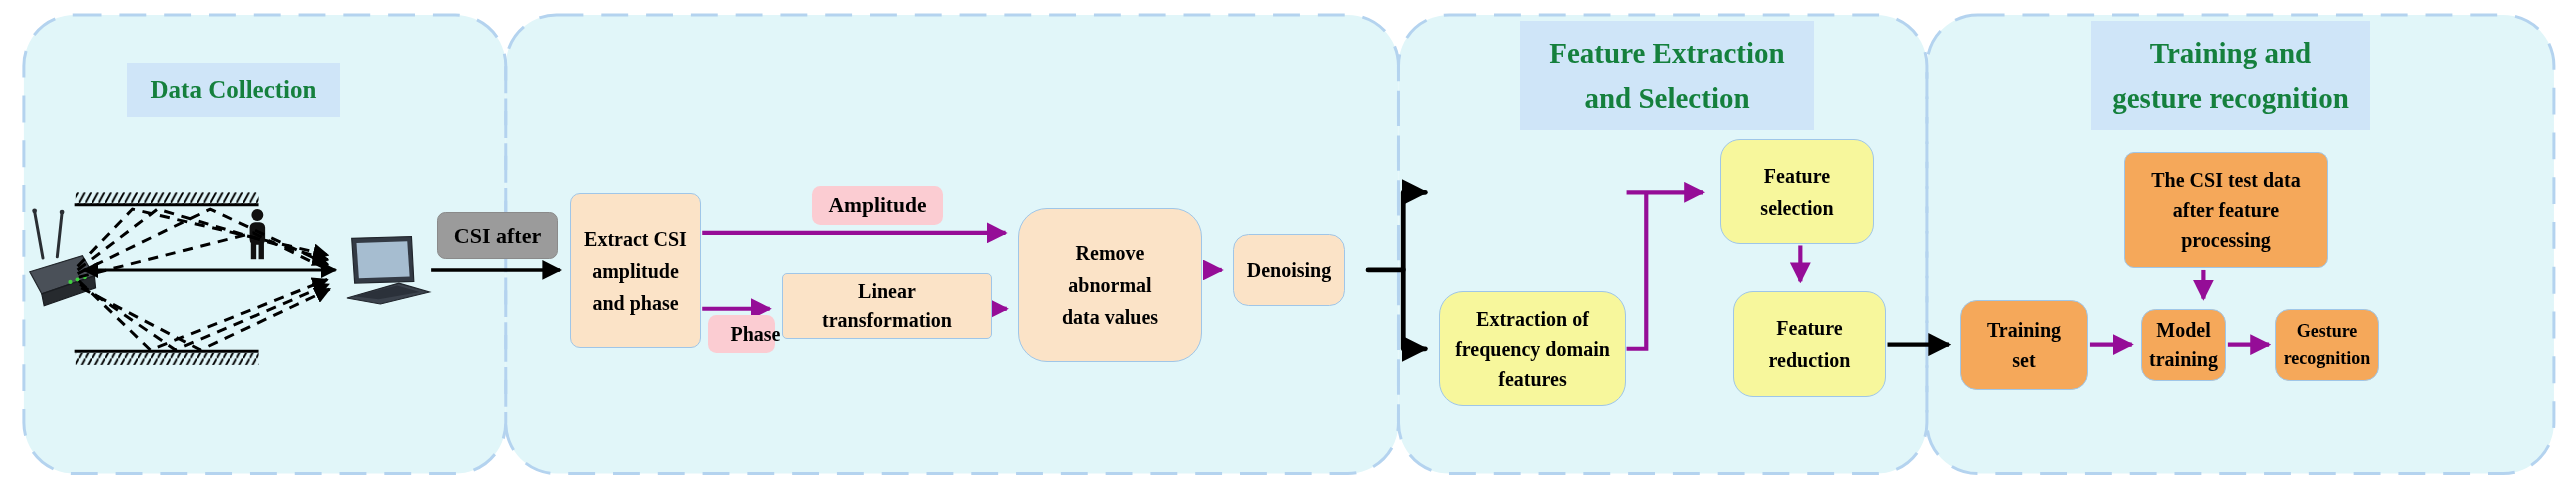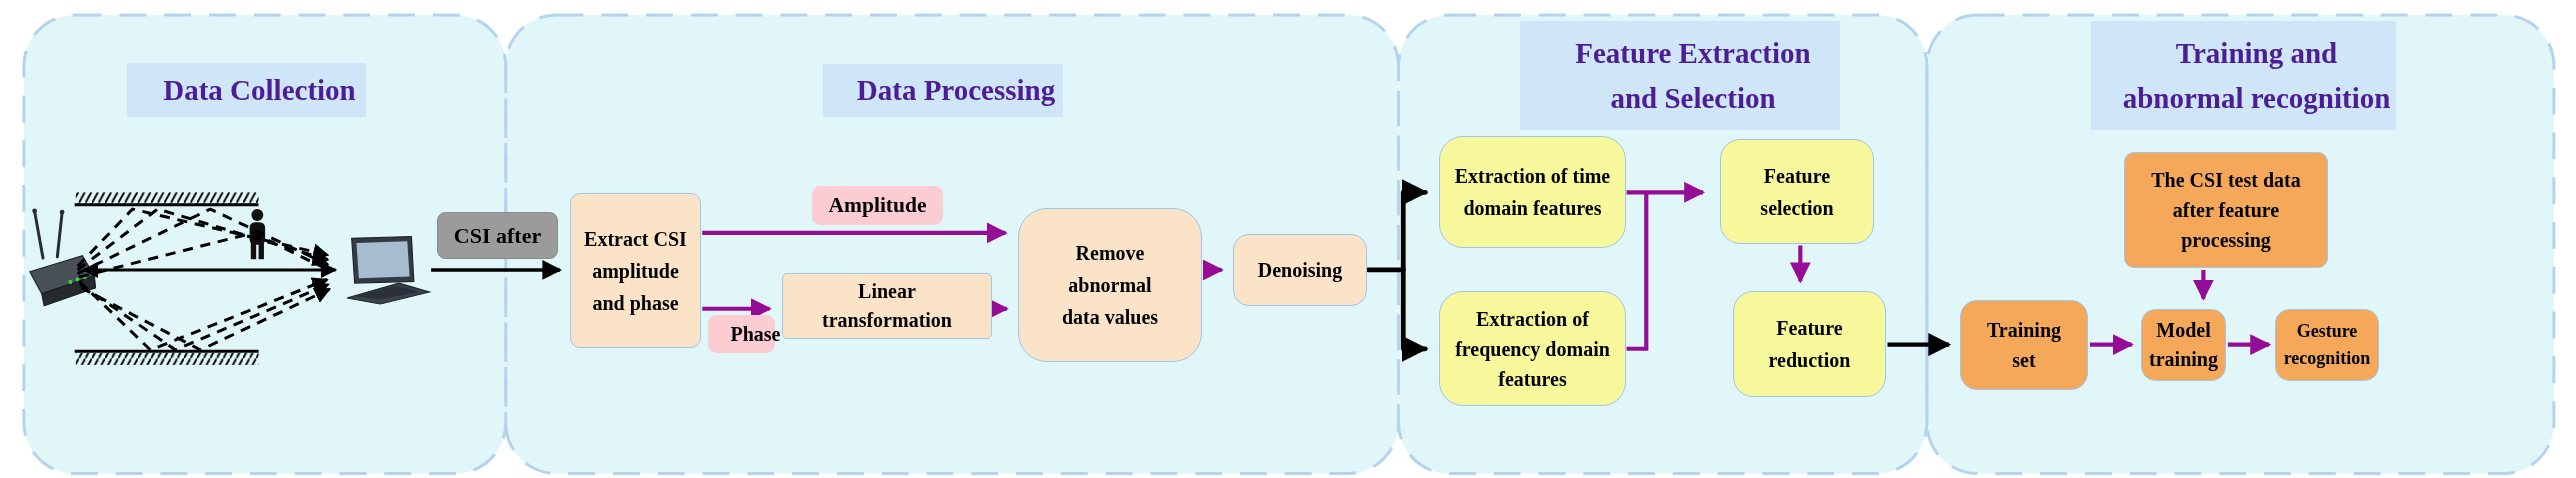--- a/index.html
+++ b/index.html
@@ -7,22 +7,22 @@
     position:relative;
     width:2576px;height:479px;
     font-family:"Liberation Serif","DejaVu Serif",serif;
     overflow:hidden;
   }
   svg.bg{position:absolute;left:0;top:0;}
   .tbox{
     position:absolute;
     background:#cfe5f8;
     display:flex;align-items:center;justify-content:center;
-    text-align:center;font-weight:bold;color:#4c1d95;
-    white-space:pre-line;line-height:1.55;padding-left:26px;
+    text-align:center;font-weight:bold;color:#15803d;
+    white-space:pre-line;line-height:1.55;
   }
   .pbox{
     position:absolute;
     border:1.2px solid #9fc6e8;
     display:flex;align-items:center;justify-content:center;
     text-align:center;font-weight:bold;color:#000;
     white-space:pre-line;line-height:1.6;
     box-sizing:border-box;
   }
   .peach{background:#fbe3c7;}
@@ -123,43 +123,40 @@
       <line x1="2015" y1="452" x2="2046" y2="452" marker-end="url(#mP)"></line>
       <path d="M2724,584 L2757,584 L2757,322" stroke-linejoin="miter"></path>
       <line x1="2724" y1="322" x2="2852" y2="322" marker-end="url(#mP)"></line>
       <line x1="3015" y1="411" x2="3015" y2="471" marker-end="url(#mP)"></line>
       <line x1="3500" y1="577" x2="3570" y2="577" marker-end="url(#mP)"></line>
       <line x1="3731" y1="577" x2="3800" y2="577" marker-end="url(#mP)"></line>
       <line x1="3690" y1="452" x2="3690" y2="500" marker-end="url(#mP)"></line>
     </g>
   </svg>
 
-  <div class="tbox" style="left:127px;top:63px;width:213px;height:54px;font-size:29px;">Data Collection</div>
-  <div class="tbox" style="left:823px;top:64px;width:214px;height:53px;font-size:29px;">Data Processing</div>
+  <div class="tbox" style="left:127px;top:63px;width:213px;height:54px;font-size:25px;">Data Collection</div>
   <div class="tbox" style="left:1520px;top:21px;width:294px;height:109px;font-size:29px;">Feature Extraction
 and Selection</div>
   <div class="tbox" style="left:2091px;top:21px;width:279px;height:109px;font-size:29px;">Training and
-abnormal recognition</div>
+gesture recognition</div>
 
   <div class="pbox gray" style="left:437px;top:212px;width:121px;height:47px;border-radius:8.4px;font-size:22px;">CSI after</div>
 
   <div class="pbox peach" style="left:570px;top:193px;width:131px;height:155px;border-radius:10px;font-size:20px;">Extract CSI
 amplitude
 and phase</div>
   <div class="pbox pink" style="left:812px;top:186px;width:131px;height:39px;border:none;border-radius:8.4px;font-size:21.5px;">Amplitude</div>
   <div class="pbox pink" style="left:708px;top:315px;width:67px;height:38px;border:none;border-radius:8.4px;font-size:20px;padding-left:28px;">Phase</div>
   <div class="pbox peach" style="left:782px;top:273px;width:210px;height:66px;border-radius:5px;font-size:20px;line-height:1.45;">Linear
 transformation</div>
   <div class="pbox peach" style="left:1018px;top:194px;width:184px;height:154px;border-radius:29px;font-size:20px;margin-top:14px;">Remove
 abnormal
 data values</div>
-  <div class="pbox peach" style="left:1233px;top:234px;width:134px;height:72px;border-radius:15.5px;font-size:20px;">Denoising</div>
+  <div class="pbox peach" style="left:1233px;top:234px;width:112px;height:72px;border-radius:15.5px;font-size:20px;">Denoising</div>
 
-  <div class="pbox yellow" style="left:1439px;top:136px;width:187px;height:112px;border-radius:24px;font-size:20px;">Extraction of time
-domain features</div>
   <div class="pbox yellow" style="left:1439px;top:291px;width:187px;height:115px;border-radius:24px;font-size:20px;line-height:1.5;">Extraction of
 frequency domain
 features</div>
   <div class="pbox yellow" style="left:1720px;top:139px;width:154px;height:105px;border-radius:20px;font-size:20px;">Feature
 selection</div>
   <div class="pbox yellow" style="left:1733px;top:291px;width:153px;height:106px;border-radius:20px;font-size:20px;">Feature
 reduction</div>
 
   <div class="pbox orange" style="left:1960px;top:300px;width:128px;height:90px;border-radius:16.7px;font-size:20px;line-height:1.5;">Training
 set</div>

